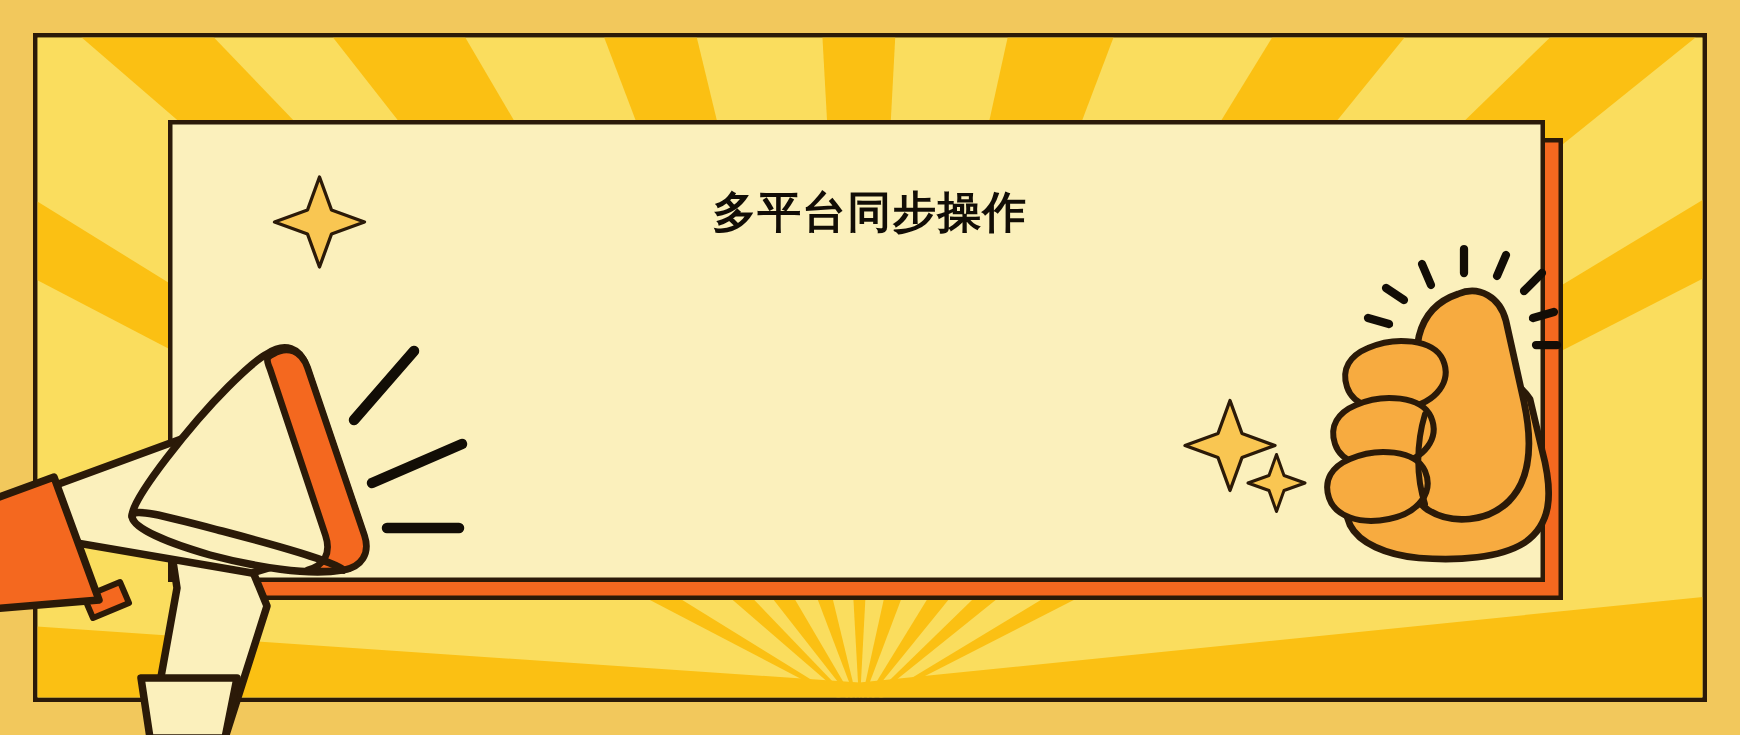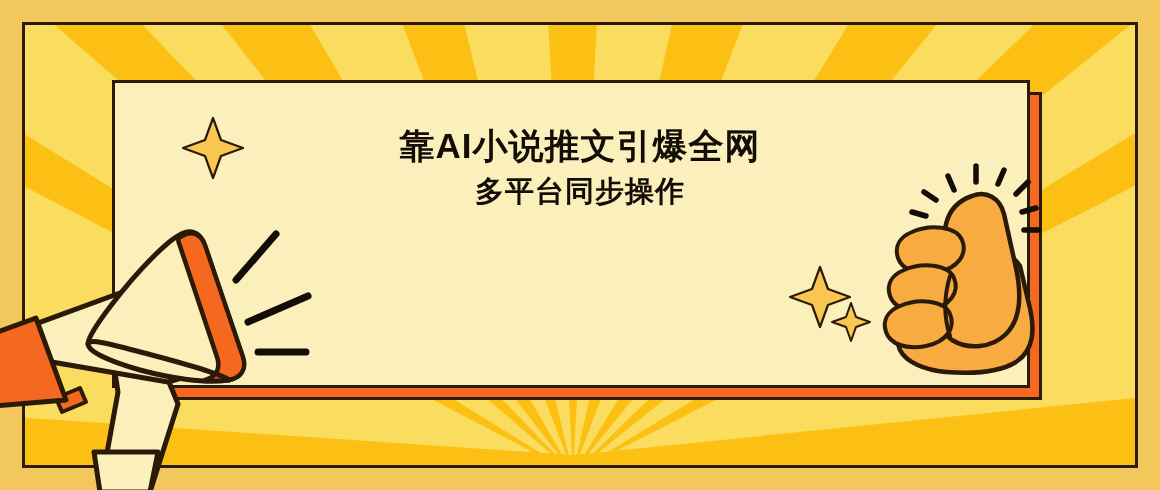--- a/index.html
+++ b/index.html
@@ -93,21 +93,20 @@
     </div>
   </div>
 
   <div class="art art-back"></div>
 
   <div class="card-shadow"></div>
 
   <div class="card"></div>
 
   <div class="headline">
-    <span class="hl-line hl-1">靠AI小说推文引爆全网</span>
     <span class="hl-line hl-2">多平台同步操作</span>
   </div>
 
   <div class="art">
     <svg viewBox="0 0 1160 490" aria-hidden="true">
 
       <g>
         <path d="M213 118 L221 140 L243 148 L221 156 L213 178 L205 156 L183 148 L205 140 Z" fill="#f9c652" stroke="#2b1a08" stroke-width="2.2" stroke-linejoin="round"></path>
       </g>
       <g>

